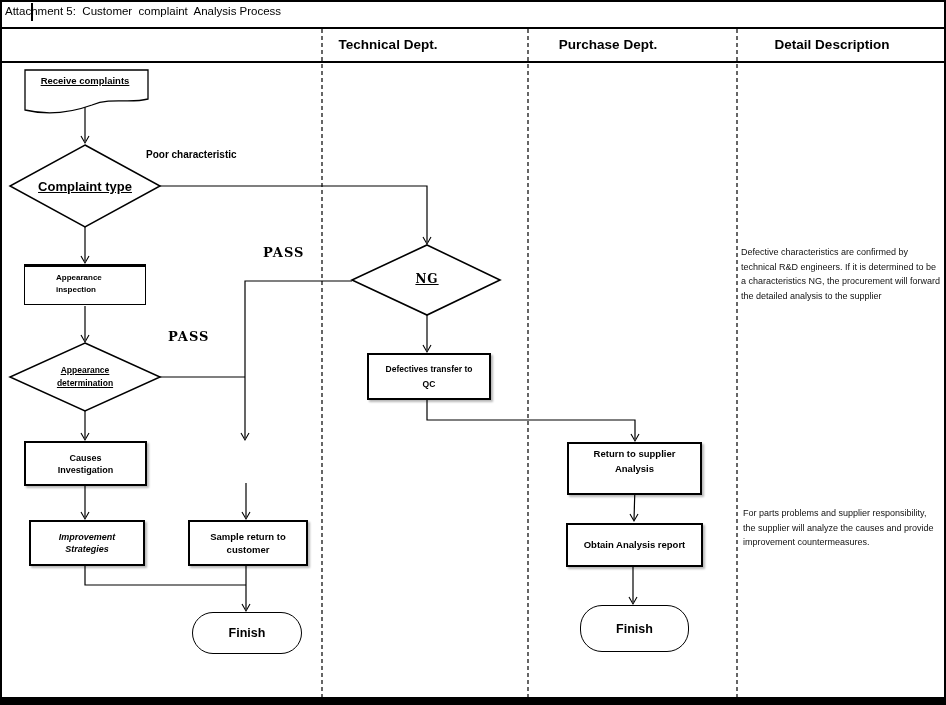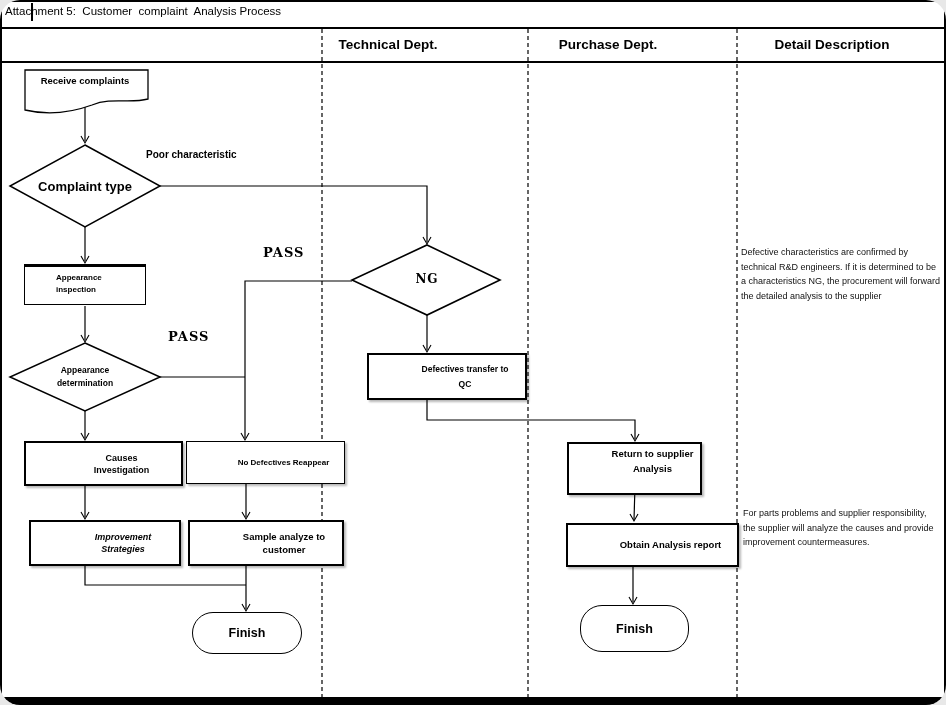--- a/index.html
+++ b/index.html
@@ -1,48 +1,48 @@
 <!DOCTYPE html>
 <html><head>
 <meta charset="utf-8">
 <style>
   html,body{margin:0;padding:0;background:#e8e8e8;}
   .canvas{
     position:relative; width:946px; height:705px; background:#ffffff;
-    font-family:"Liberation Sans", sans-serif; color:#000; overflow:hidden;border-radius:20px;
+    font-family:"Liberation Sans", sans-serif; color:#000; overflow:hidden;
   }
   .outer-border{position:absolute; inset:0; border:2px solid #000; pointer-events:none; z-index:6;}
   .bottom-bar{position:absolute; left:0; top:697px; width:946px; height:7px; background:#000; z-index:5;}
   .hline{position:absolute; left:0; width:946px; height:2px; background:#000; z-index:2;}
   .title-text{
     position:absolute; left:5px; top:5px; font-size:11.5px; white-space:pre; z-index:3;
   }
   .text-cursor{position:absolute; left:31px; top:3px; width:2px; height:18px; background:#000; z-index:4;}
   .lane-h{
     position:absolute; top:29px; height:31px; display:flex; align-items:center; justify-content:center;
     font-weight:bold; font-size:13.5px; z-index:3; white-space:pre;
   }
   svg.layer{position:absolute; left:0; top:0; z-index:1;}
   .box{
     position:absolute; background:#fff; border:2px solid #000;
     box-shadow:2px 2px 2px rgba(0,0,0,0.28);
     display:flex; align-items:center; justify-content:center;
-    text-align:center; font-weight:bold; white-space:pre-line; z-index:2; line-height:12px;padding-left:36px;
+    text-align:center; font-weight:bold; white-space:pre-line; z-index:2; line-height:12px;
   }
   .box.thin{border-width:1.2px;}
   .box.thick{border-width:2.5px;}
   .box.topthick{border-width:1.2px; border-top-width:3.5px; box-shadow:none;
     display:block; text-align:left; padding:5px 0 0 31px; box-sizing:border-box;}
   .pill{
     position:absolute; background:#fff; border:1.4px solid #000; border-radius:22px;
     display:flex; align-items:center; justify-content:center; font-weight:bold;
     font-size:12.5px; z-index:2;
   }
   .dlabel{
-    position:absolute; font-weight:bold; text-align:center; white-space:pre-line; z-index:3;
+    position:absolute; font-weight:bold; text-align:center; white-space:pre-line; z-index:3;text-decoration:underline;
   }
   .flabel{position:absolute; font-weight:bold; z-index:3; white-space:pre;}
   .serif{font-family:"DejaVu Serif", serif; letter-spacing:1px;}
   .note{
     position:absolute; font-size:9px; line-height:14.6px; text-align:left;
     color:#111; z-index:3;
   }
 </style>
 </head>
 <body>
@@ -117,26 +117,25 @@
 inspection</div>
 
   <div class="dlabel" style="left:15px; top:364px; width:140px; font-size:8.5px; line-height:12.5px;">Appearance
 determination</div>
 
   <div class="flabel serif" style="left:168px; top:329px; font-size:13px;">PASS</div>
 
   <div class="box" style="left:24px; top:441px; width:119px; height:41px; font-size:9px;">Causes
 Investigation</div>
 
-  <div class="box thin" style="left:186px; top:441px; width:121px; height:41px; font-size:8px;">No Defectives Reappear</div>
 
   <div class="box thick" style="left:29px; top:520px; width:112px; height:42px; font-size:9px;font-style:italic;">Improvement
 Strategies</div>
 
-  <div class="box thick" style="left:188px; top:520px; width:116px; height:42px; font-size:9.5px; line-height:13px;">Sample analyze to
+  <div class="box thick" style="left:188px; top:520px; width:116px; height:42px; font-size:9.5px; line-height:13px;">Sample return to
 customer</div>
 
   <div class="pill" style="left:192px; top:612px; width:108px; height:40px;">Finish</div>
 
   <div class="flabel serif" style="left:263px; top:245px; font-size:13px;">PASS</div>
 
   <div class="dlabel serif" style="left:402px; top:272px; width:50px; font-size:12px;">NG</div>
 
   <div class="box thick" style="left:367px; top:353px; width:120px; height:43px; font-size:8.5px; line-height:15px;">Defectives transfer to
 QC</div>

